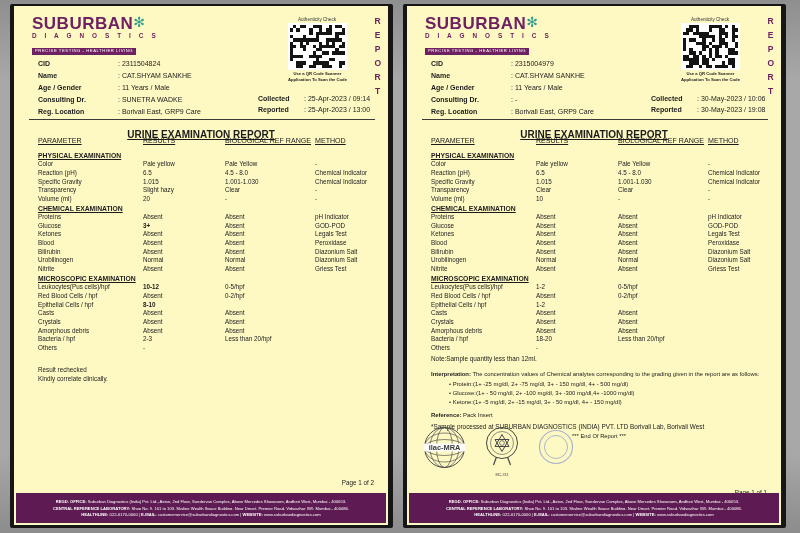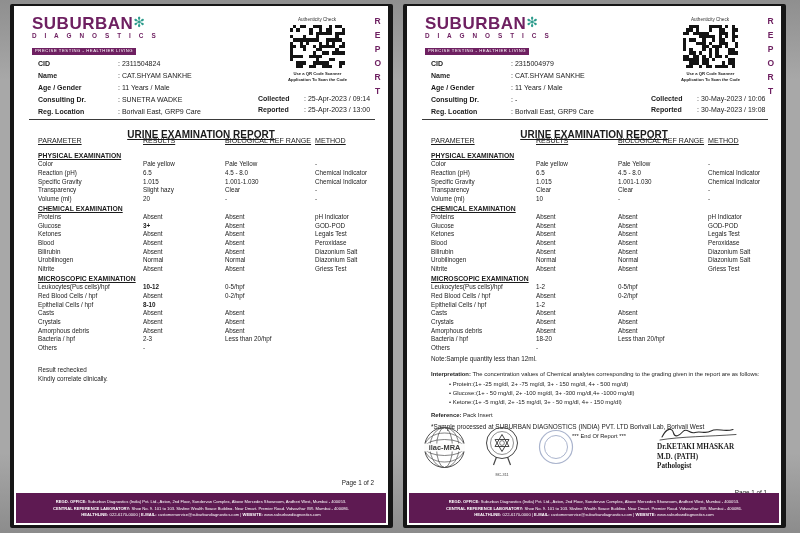--- a/index.html
+++ b/index.html
@@ -1,19 +1,19 @@
 <!DOCTYPE html>
 <html><head>
 <meta charset="utf-8">
 <style>
   html,body{margin:0;padding:0}
   body{width:800px;height:533px;background:#9b9b9b;position:relative;overflow:hidden;
        font-family:"Liberation Sans",sans-serif;color:#1b1b1b;
        background-image:linear-gradient(180deg,#8f8f8f,#a8a8a8 15%,#a8a8a8 85%,#8c8c8c)}
-  .page{position:absolute;top:4px;width:374px;height:519px;background:#ffffff;
+  .page{position:absolute;top:4px;width:374px;height:519px;background:#fef9c3;
         border:solid #161616;border-width:2px 5px 3px 4px;border-radius:2px}
   #page-left{left:10px}
   #page-right{left:403px}
 
   
   .logo{position:absolute;left:18px;top:9px;line-height:1}
   .logo-name{font-size:17px;font-weight:bold;color:#6e2061;letter-spacing:.5px}
   .logo-flower{color:#2e9c8d;font-size:14px;vertical-align:2px}
   .logo-sub{font-size:6.4px;font-weight:bold;color:#6e2061;letter-spacing:3.1px;margin-top:1px}
   .logo-tagline{background:#6e2061;color:#fff;font-size:4.2px;letter-spacing:.55px;
@@ -944,29 +944,20 @@
         <path d="M13.5 31 L10.5 39 M24.5 31 L27.5 39" stroke="#454545" stroke-width="1.2" fill="none"></path>
       </svg>
       <div class="seal-sub">MC-311</div>
     </div>
     <svg width="36" height="36" viewBox="0 0 36 36" style="margin-top:3px">
       <circle cx="18" cy="18" r="16.5" fill="none" stroke="#aab4cd" stroke-width="1.2"></circle>
       <circle cx="18" cy="18" r="11.5" fill="none" stroke="#aab4cd" stroke-width="1"></circle>
     </svg>
   </div>
 
-  <div class="signer">
-    <svg width="82" height="17" viewBox="0 0 82 17">
-      <path d="M5 12 C10 2 15 3 16.5 8 C18 13 22 11 26 6.5 C30 2 32.5 9.5 38 7.5 C44 5.5 48 9.5 54 6 C60 2.5 67 7.5 76 4.5" fill="none" stroke="#2b2b2b" stroke-width="1.1" stroke-linecap="round"></path>
-      <path d="M3 15 C24 11.5 52 11.5 79 9.5" fill="none" stroke="#2b2b2b" stroke-width="0.8" stroke-linecap="round"></path>
-    </svg>
-    <div>Dr.KETAKI MHASKAR</div>
-    <div>M.D. (PATH)</div>
-    <div>Pathologist</div>
-  </div>
 
   <div class="page-num">Page 1 of 1</div>
   <div class="footer">
       <div class="f-line"><span class="f-bold">REGD. OFFICE:</span><span> Suburban Diagnostics (India) Pvt. Ltd., Aston, 2nd Floor, Sundervan Complex, Above Mercedes Showroom, Andheri West, Mumbai - 400053.</span></div>
       <div class="f-line"><span class="f-bold">CENTRAL REFERENCE LABORATORY:</span><span> Shop No. 9, 101 to 103, Skyline Wealth Space Building, Near Dmart, Premier Road, Vidyavihar (W), Mumbai - 400086.</span></div>
       <div class="f-line"><span class="f-bold">HEALTHLINE:</span><span> 022-6170-0000 | </span><span class="f-bold">E-MAIL:</span><span> customerservice@suburbandiagnostics.com | </span><span class="f-bold">WEBSITE:</span><span> www.suburbandiagnostics.com</span></div>
     </div>
 </div>
 
 </body></html>

